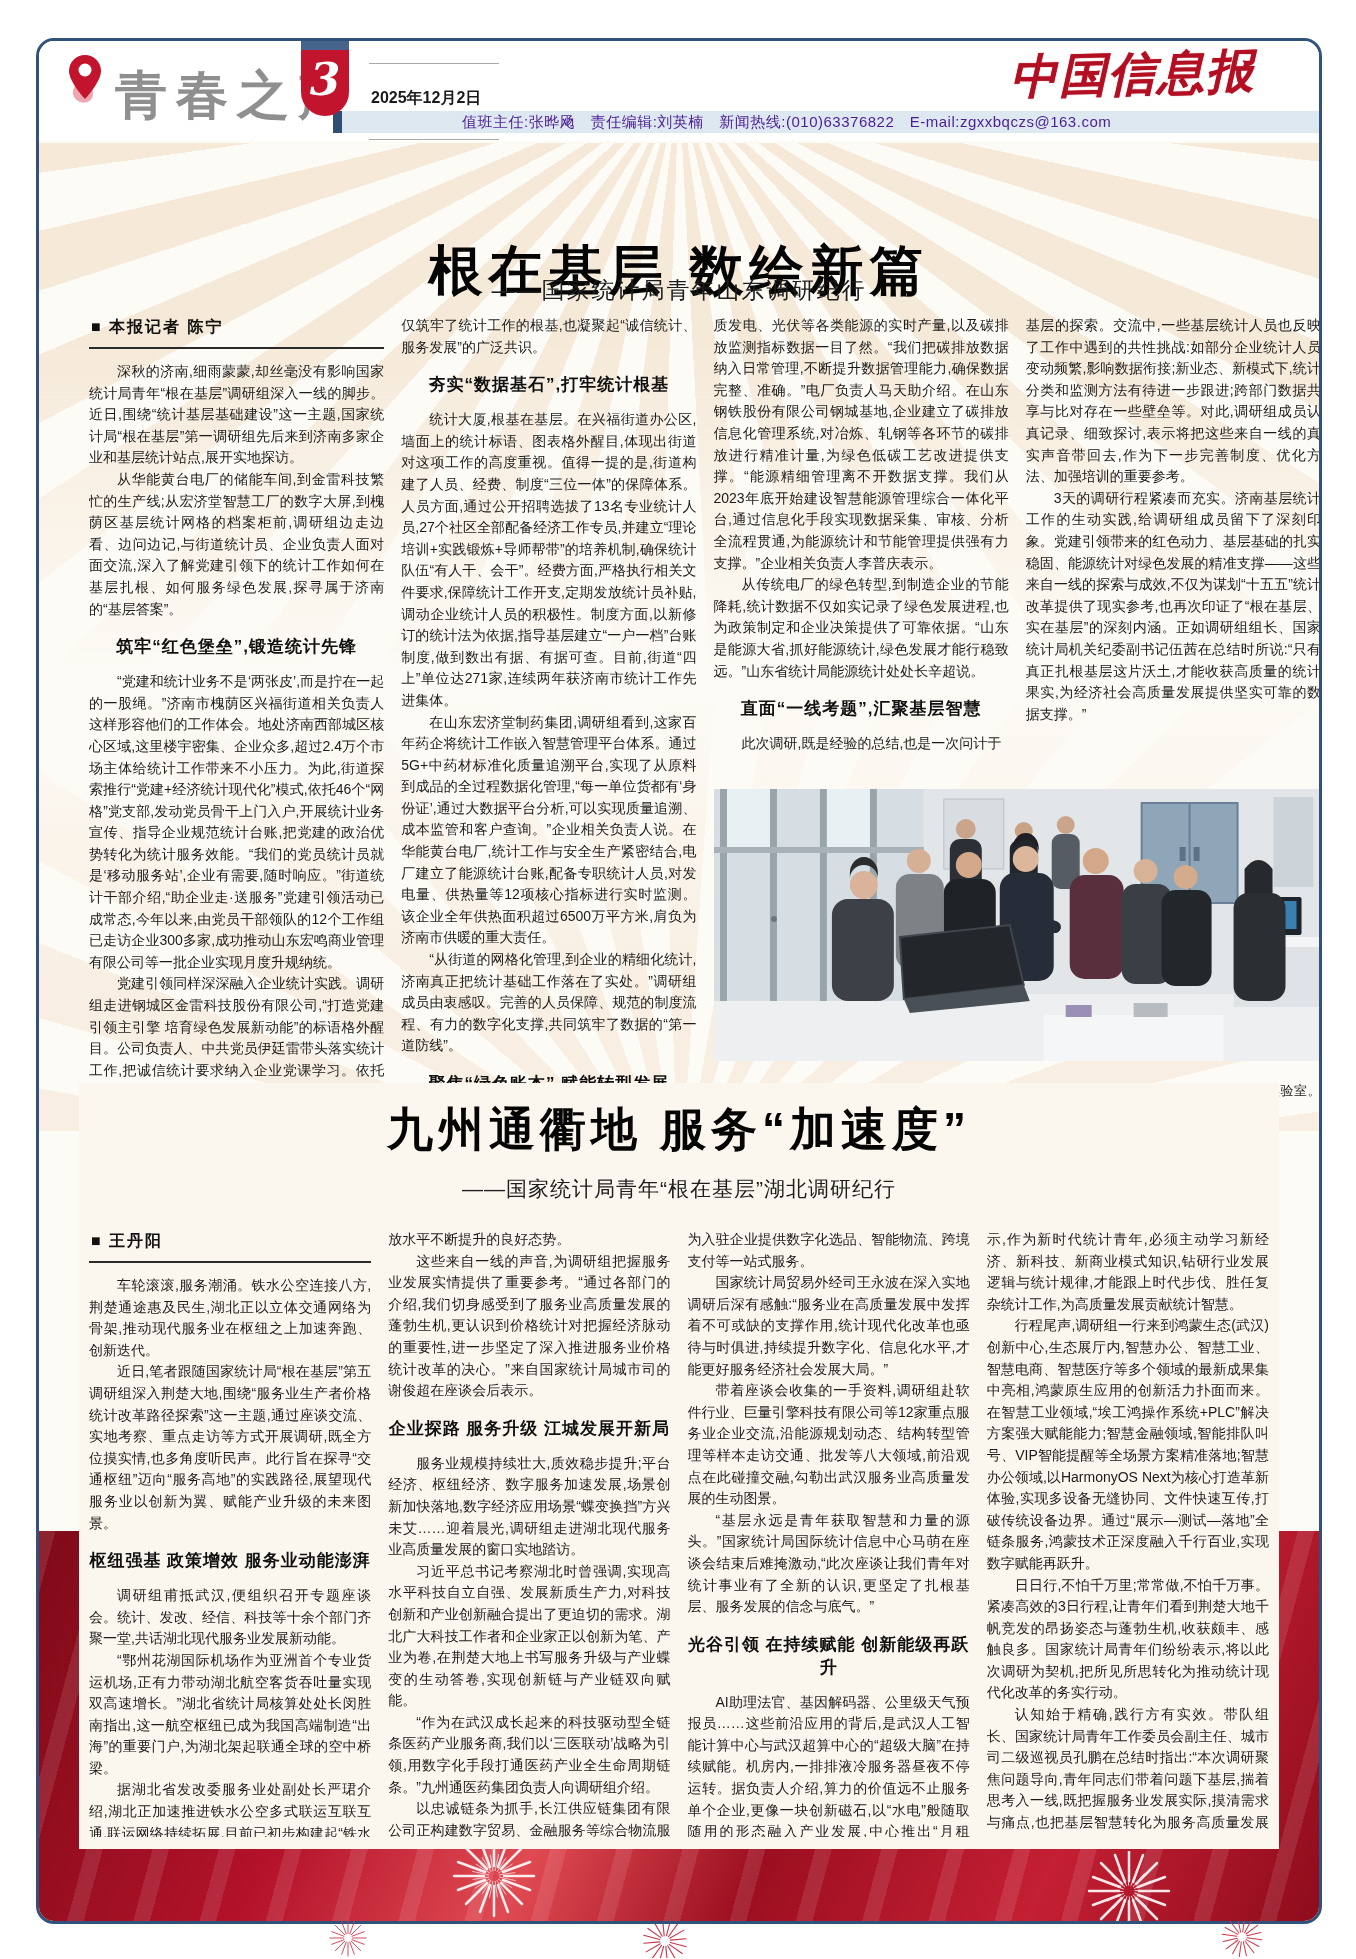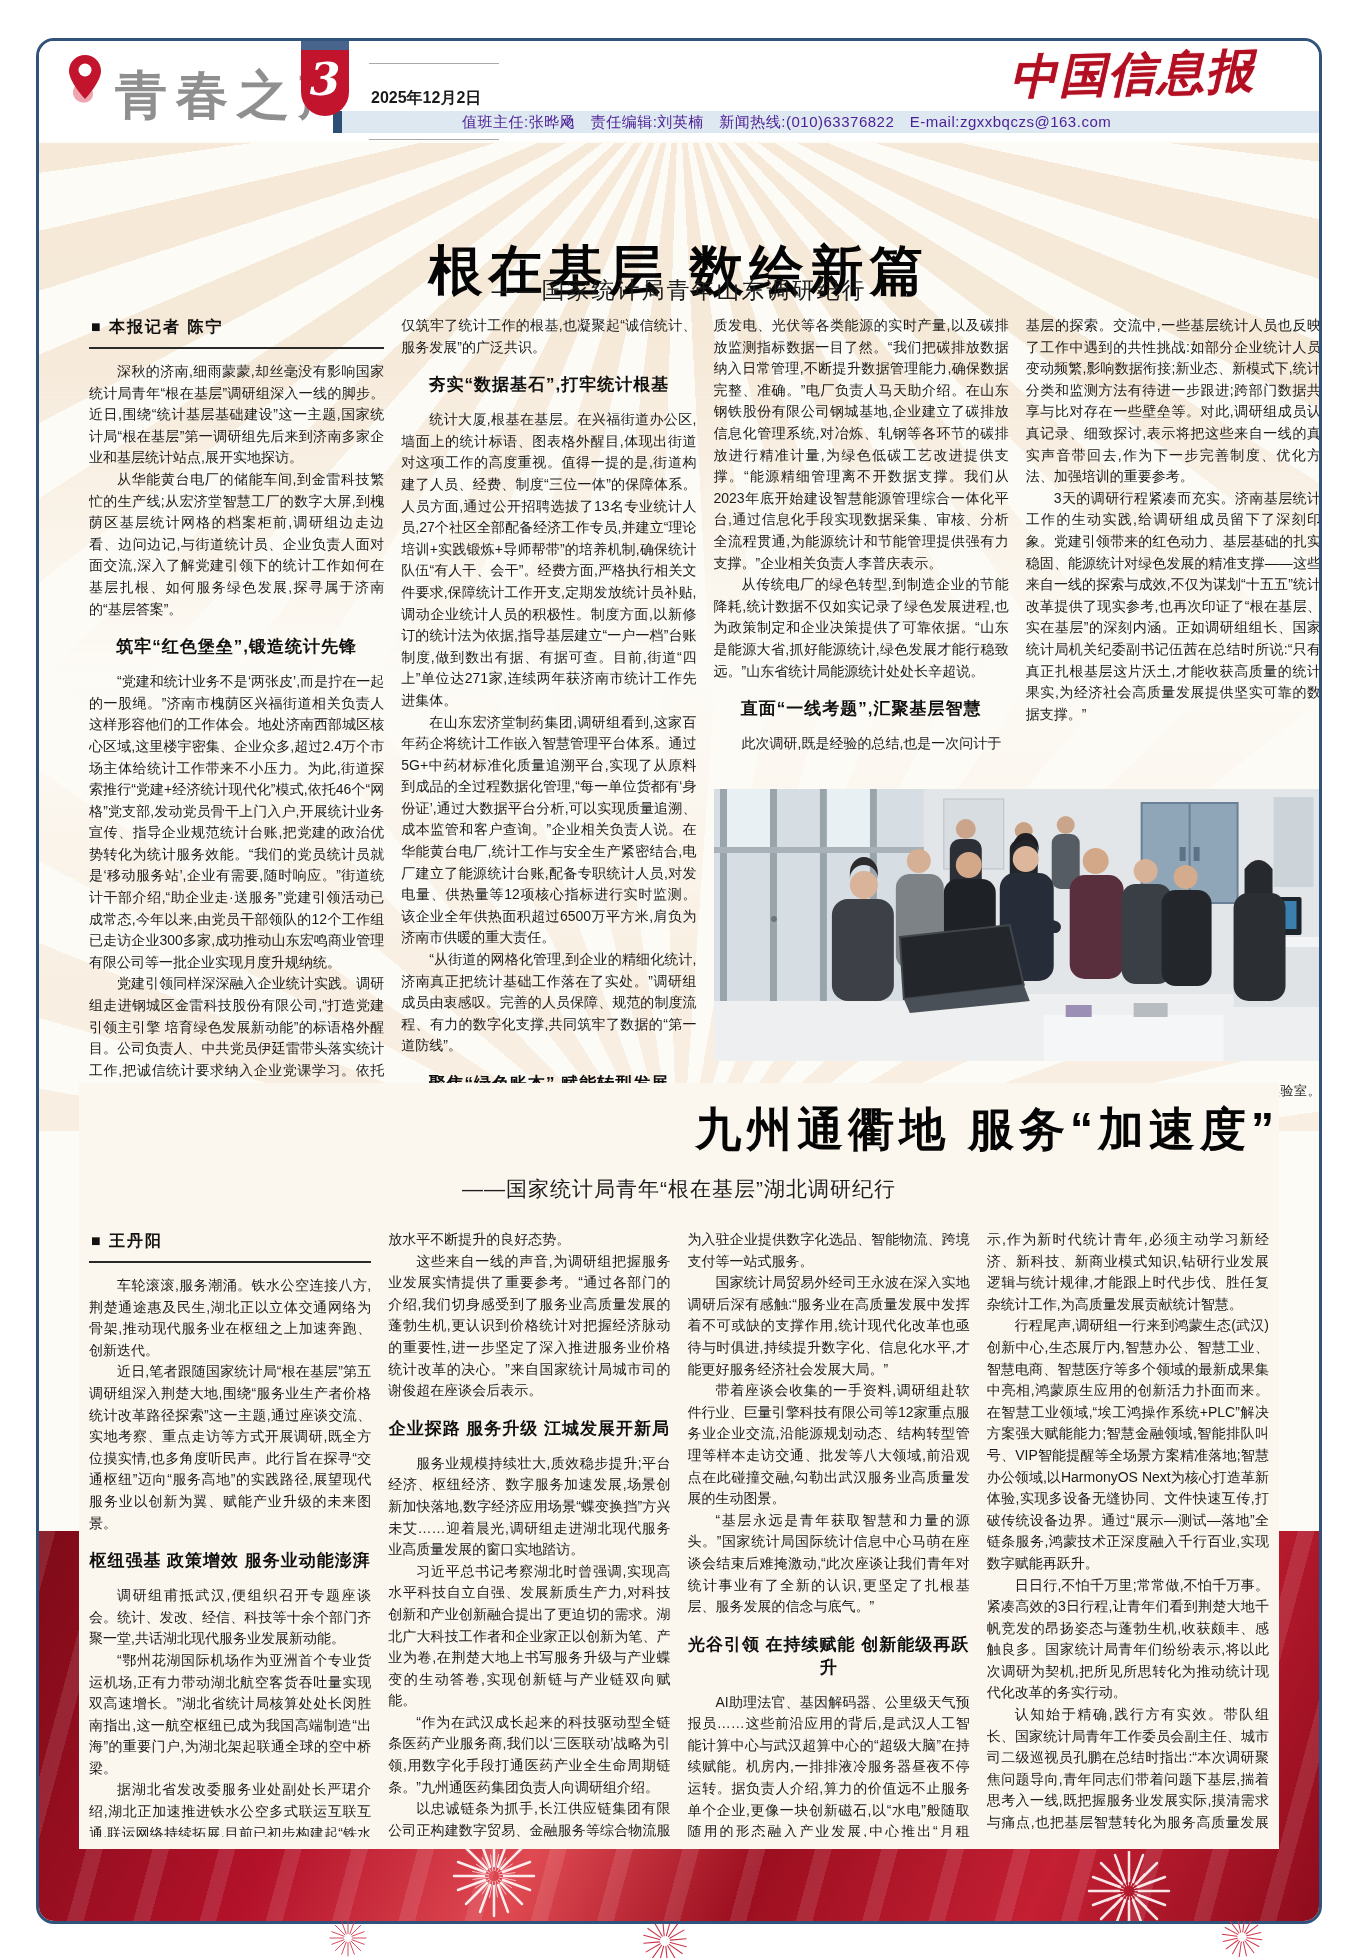--- a/index.html
+++ b/index.html
@@ -92,21 +92,21 @@
   .art1-c12{grid-row:1 / span 2;height:770px;}
   .art1-c34{grid-row:1;height:466px;}
   .photo-wrap{grid-column:3 / 5;grid-row:2;margin-top:8px;}
   .photo-svg{display:block;width:100%;height:272px;background:#e3e6e8;}
   .photo-caption{font-size:13px;color:#1e1e1e;text-align:right;margin-top:21px;letter-spacing:.5px;}
   
   .art2-panel{
     position:absolute;left:40px;right:40px;top:1042px;height:766px;
     background:#fcf7ee;z-index:2;
   }
-  .art2-title{position:relative;margin:16px 0 0;text-align:right;font-size:46px;font-weight:900;letter-spacing:5px;color:#050505;}
+  .art2-title{position:relative;margin:16px 0 0;text-align:center;font-size:46px;font-weight:900;letter-spacing:5px;color:#050505;}
   .art2-sub{position:relative;margin:14px 0 0;text-align:center;font-size:21px;color:#1d1d1d;letter-spacing:1px;}
   .art2-body{
     margin:26px 10px 0;display:grid;grid-template-columns:repeat(4,1fr);column-gap:17px;
   }
   .art2-col{height:608px;overflow:hidden;}
 </style>
 </head>
 <body>
 
 <svg width="0" height="0" style="position:absolute">

